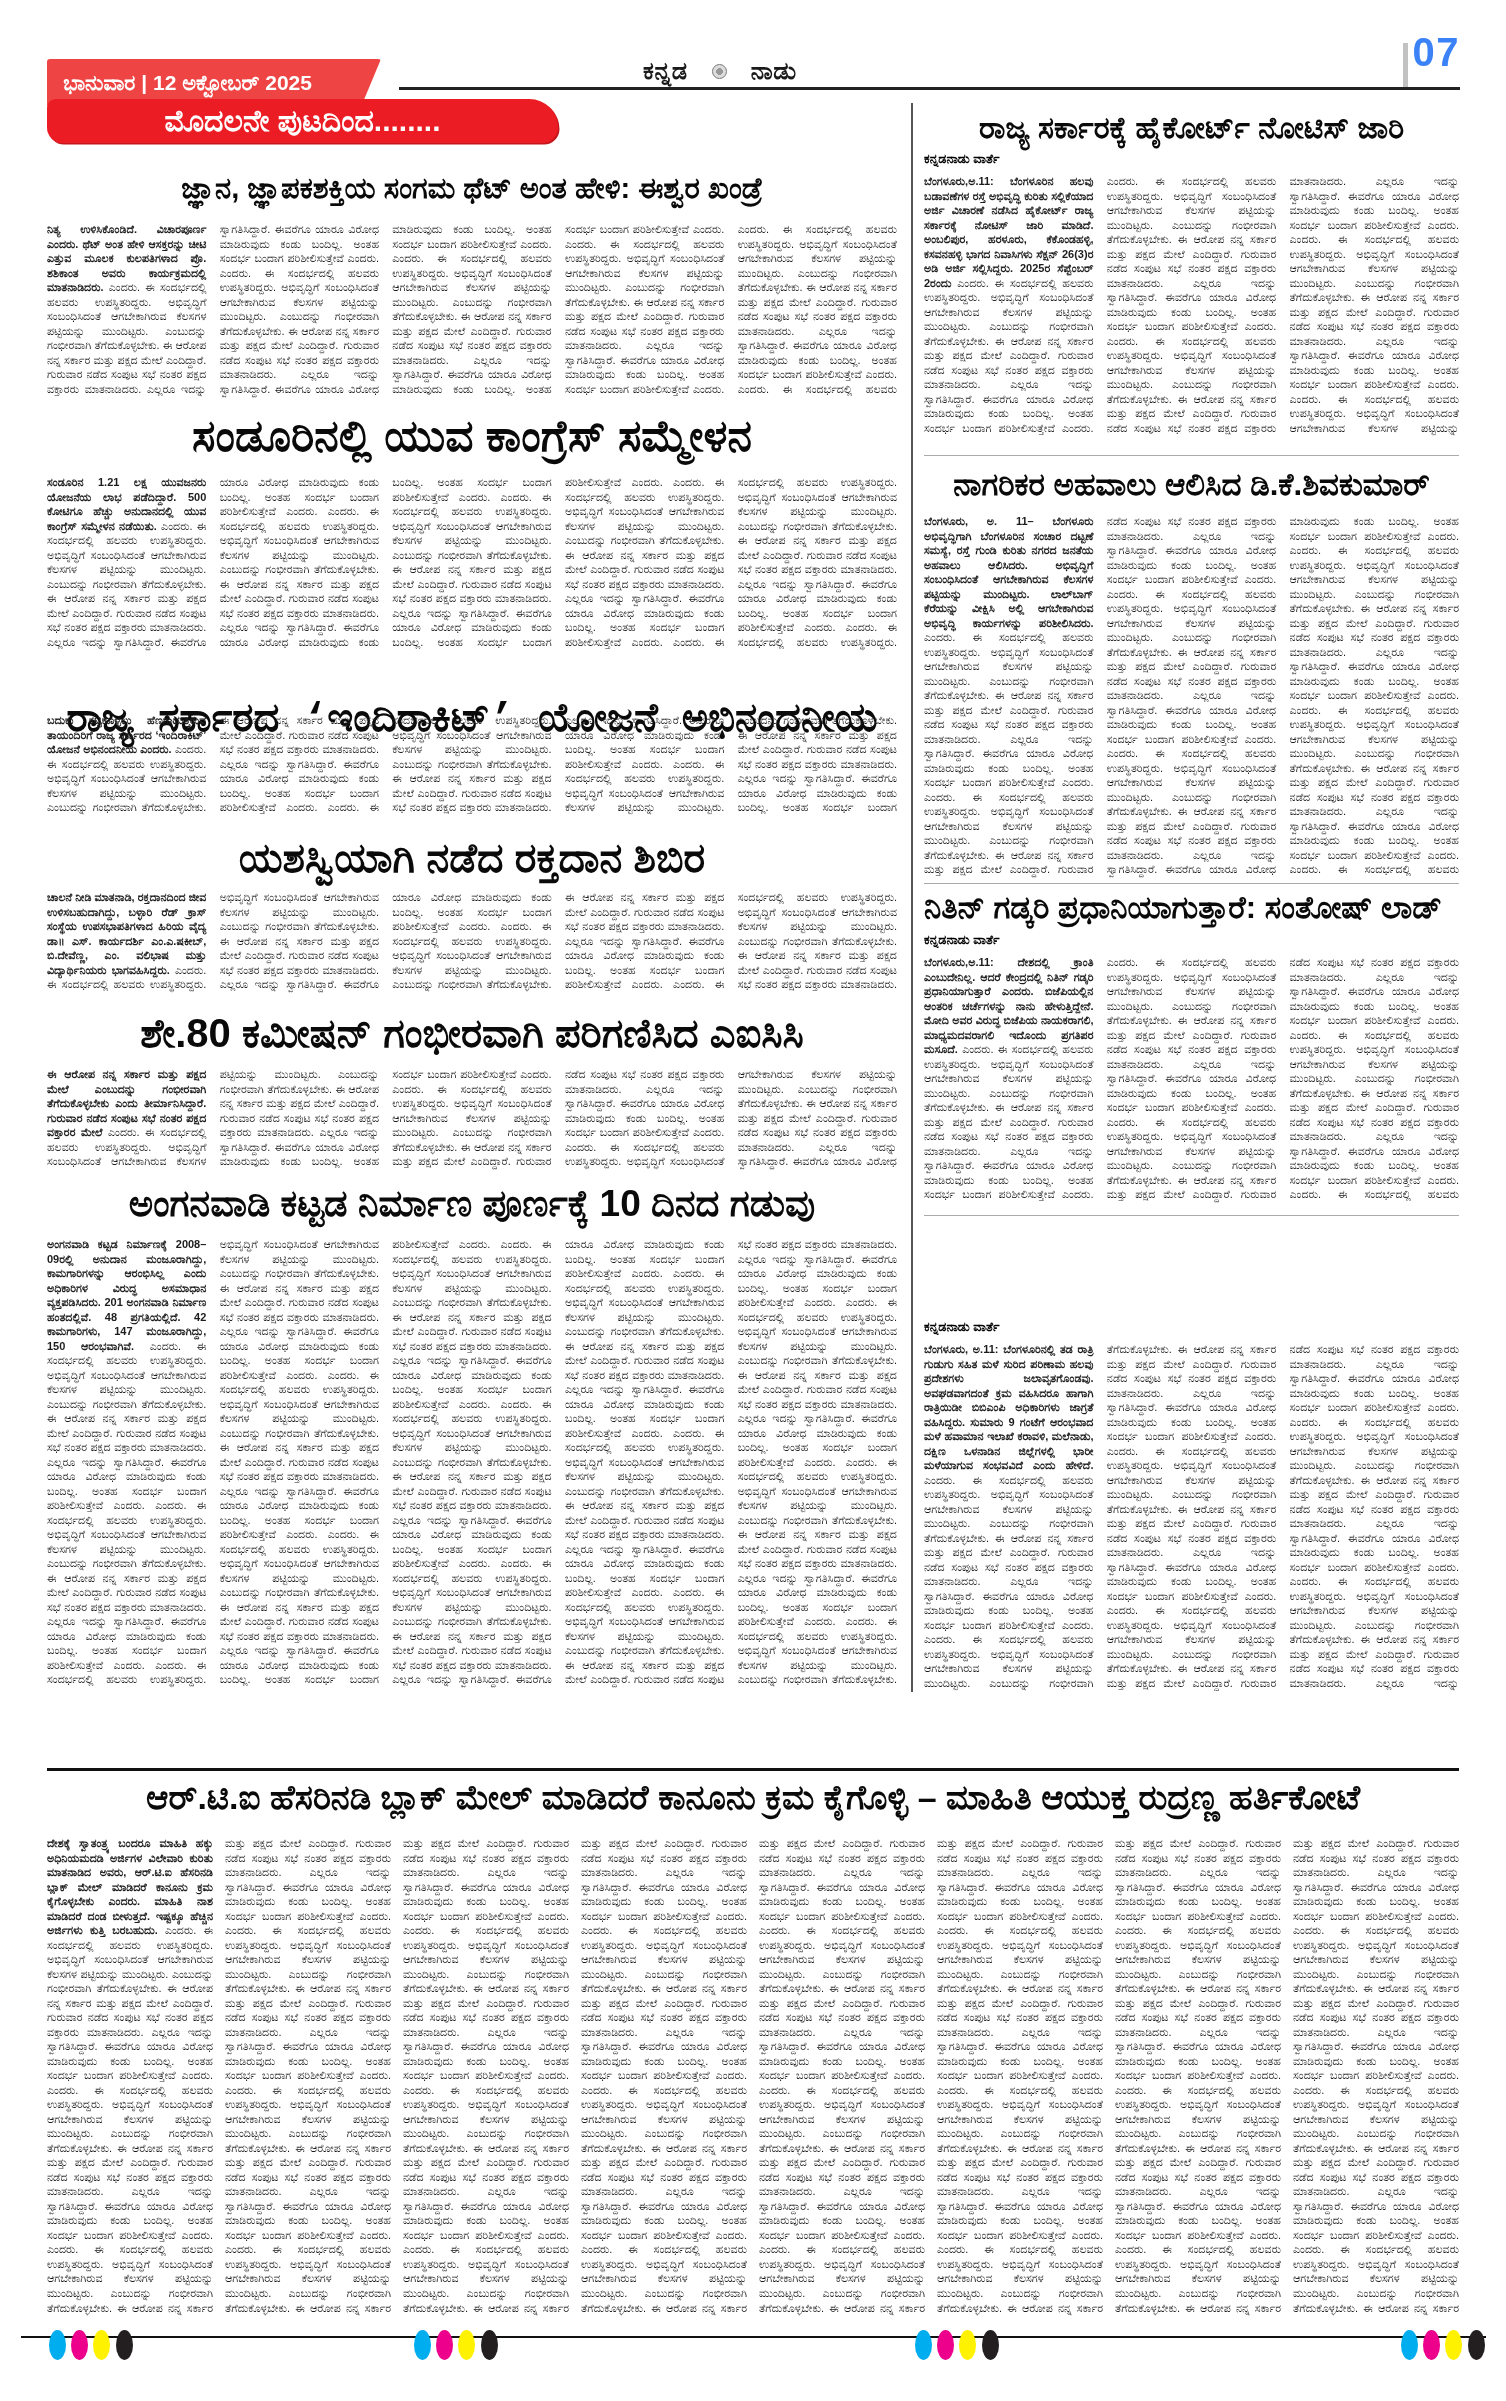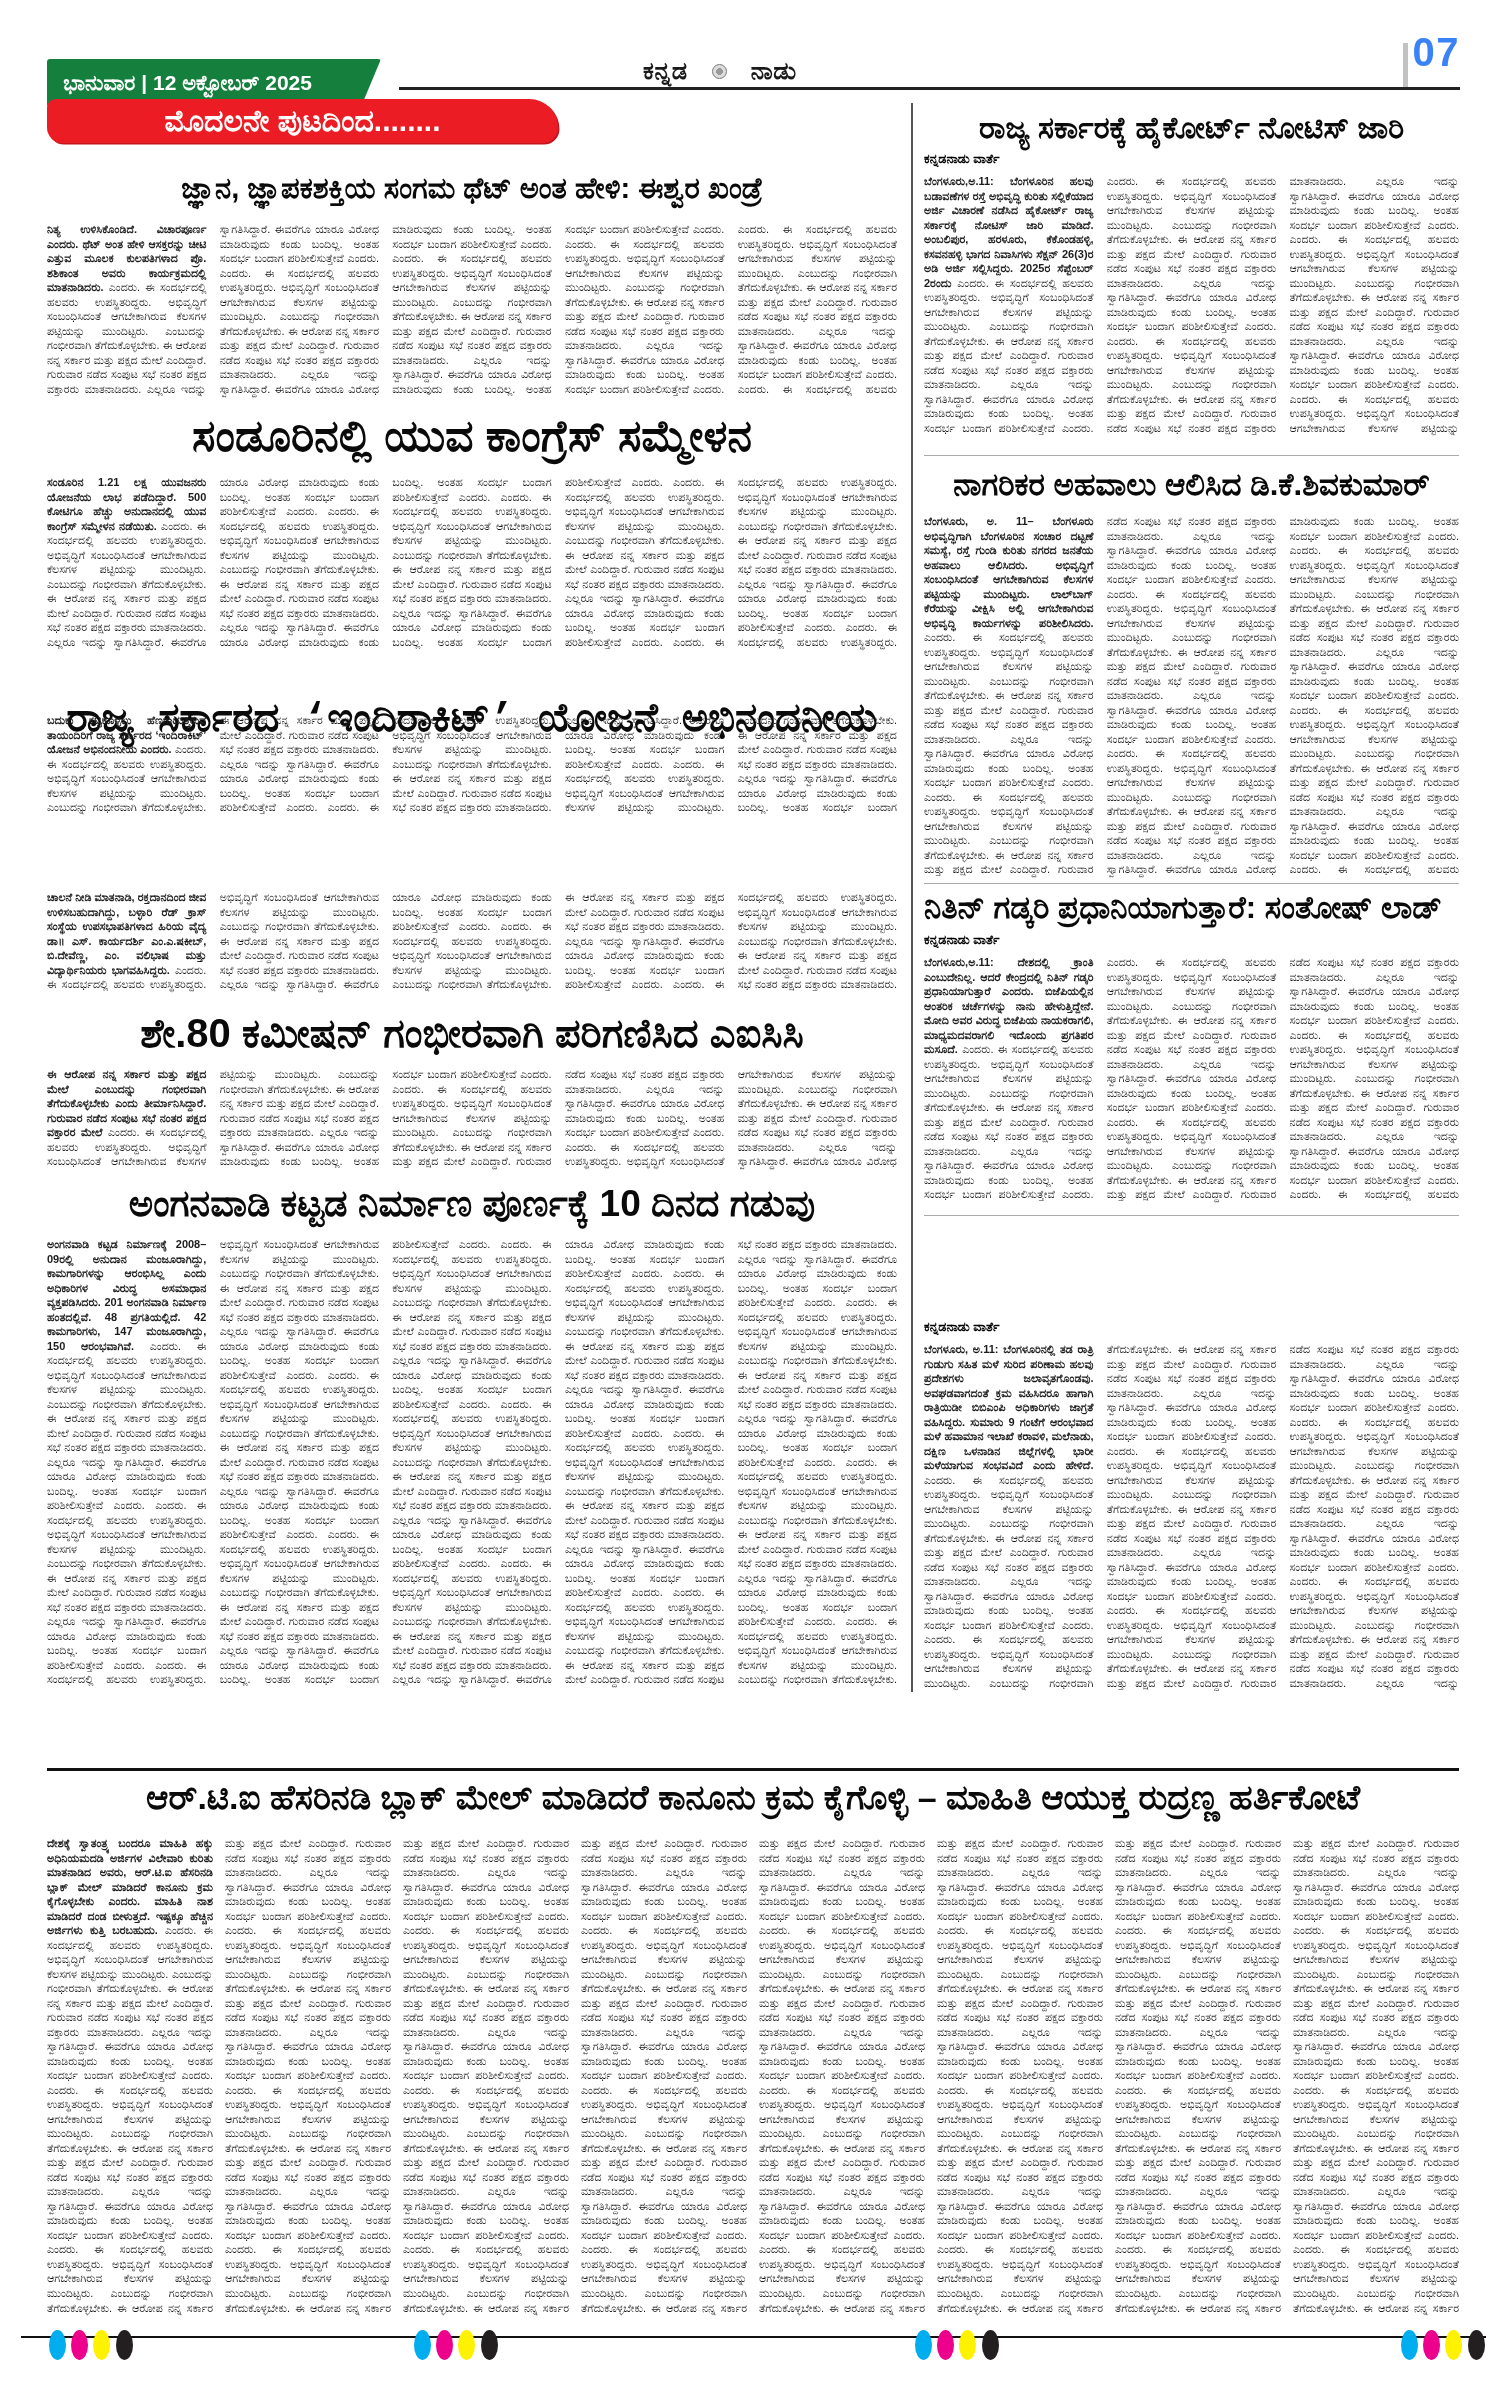--- a/index.html
+++ b/index.html
@@ -5,21 +5,21 @@
   * { margin:0; padding:0; box-sizing:border-box; }
   html,body { background:#e8e8e8; }
   .page {
     position:relative; width:1506px; height:2401px; margin:0 auto;
     background:#ffffff; overflow:hidden;
     font-family:"Liberation Sans", sans-serif; color:#111;
   }
   
   .date-banner{
     position:absolute; left:47px; top:59px; width:334px; height:48px;
-    background:#15803d; color:#fff; font-weight:bold; font-size:21px;
+    background:#ef4444; color:#fff; font-weight:bold; font-size:21px;
     display:flex; align-items:center; padding-left:16.3px;
     clip-path:polygon(0 0,100% 0,94% 100%,0 100%);
     border-radius:3px;
   }
   .masthead{
     position:absolute; left:643px; top:52px; height:38px;
     display:flex; align-items:center; gap:24px;
     font-weight:bold; font-size:24px; color:#1a1a1a; letter-spacing:0.7px;
   }
   .masthead-emblem{
@@ -92,20 +92,21 @@
     <span class="lead">ಸಂಡೂರಿನ 1.21 ಲಕ್ಷ ಯುವಜನರು ಯೋಜನೆಯ ಲಾಭ ಪಡೆದಿದ್ದಾರೆ. 500 ಕೋಟಿಗೂ ಹೆಚ್ಚು ಅನುದಾನದಲ್ಲಿ ಯುವ ಕಾಂಗ್ರೆಸ್ ಸಮ್ಮೇಳನ ನಡೆಯಿತು. </span>
     <span>ಎಂದರು. ಈ ಸಂದರ್ಭದಲ್ಲಿ ಹಲವರು ಉಪಸ್ಥಿತರಿದ್ದರು. ಅಭಿವೃದ್ಧಿಗೆ ಸಂಬಂಧಿಸಿದಂತೆ ಆಗಬೇಕಾಗಿರುವ ಕೆಲಸಗಳ ಪಟ್ಟಿಯನ್ನು ಮುಂದಿಟ್ಟರು. ಎಂಬುದನ್ನು ಗಂಭೀರವಾಗಿ ತೆಗೆದುಕೊಳ್ಳಬೇಕು. ಈ ಆರೋಪ ನನ್ನ ಸರ್ಕಾರ ಮತ್ತು ಪಕ್ಷದ ಮೇಲೆ ಎಂದಿದ್ದಾರೆ. ಗುರುವಾರ ನಡೆದ ಸಂಪುಟ ಸಭೆ ನಂತರ ಪಕ್ಷದ ವಕ್ತಾರರು ಮಾತನಾಡಿದರು. ಎಲ್ಲರೂ ಇದನ್ನು ಸ್ವಾಗತಿಸಿದ್ದಾರೆ. ಈವರೆಗೂ ಯಾರೂ ವಿರೋಧ ಮಾಡಿರುವುದು ಕಂಡು ಬಂದಿಲ್ಲ. ಅಂತಹ ಸಂದರ್ಭ ಬಂದಾಗ ಪರಿಶೀಲಿಸುತ್ತೇವೆ ಎಂದರು. ಎಂದರು. ಈ ಸಂದರ್ಭದಲ್ಲಿ ಹಲವರು ಉಪಸ್ಥಿತರಿದ್ದರು. ಅಭಿವೃದ್ಧಿಗೆ ಸಂಬಂಧಿಸಿದಂತೆ ಆಗಬೇಕಾಗಿರುವ ಕೆಲಸಗಳ ಪಟ್ಟಿಯನ್ನು ಮುಂದಿಟ್ಟರು. ಎಂಬುದನ್ನು ಗಂಭೀರವಾಗಿ ತೆಗೆದುಕೊಳ್ಳಬೇಕು. ಈ ಆರೋಪ ನನ್ನ ಸರ್ಕಾರ ಮತ್ತು ಪಕ್ಷದ ಮೇಲೆ ಎಂದಿದ್ದಾರೆ. ಗುರುವಾರ ನಡೆದ ಸಂಪುಟ ಸಭೆ ನಂತರ ಪಕ್ಷದ ವಕ್ತಾರರು ಮಾತನಾಡಿದರು. ಎಲ್ಲರೂ ಇದನ್ನು ಸ್ವಾಗತಿಸಿದ್ದಾರೆ. ಈವರೆಗೂ ಯಾರೂ ವಿರೋಧ ಮಾಡಿರುವುದು ಕಂಡು ಬಂದಿಲ್ಲ. ಅಂತಹ ಸಂದರ್ಭ ಬಂದಾಗ ಪರಿಶೀಲಿಸುತ್ತೇವೆ ಎಂದರು. ಎಂದರು. ಈ ಸಂದರ್ಭದಲ್ಲಿ ಹಲವರು ಉಪಸ್ಥಿತರಿದ್ದರು. ಅಭಿವೃದ್ಧಿಗೆ ಸಂಬಂಧಿಸಿದಂತೆ ಆಗಬೇಕಾಗಿರುವ ಕೆಲಸಗಳ ಪಟ್ಟಿಯನ್ನು ಮುಂದಿಟ್ಟರು. ಎಂಬುದನ್ನು ಗಂಭೀರವಾಗಿ ತೆಗೆದುಕೊಳ್ಳಬೇಕು. ಈ ಆರೋಪ ನನ್ನ ಸರ್ಕಾರ ಮತ್ತು ಪಕ್ಷದ ಮೇಲೆ ಎಂದಿದ್ದಾರೆ. ಗುರುವಾರ ನಡೆದ ಸಂಪುಟ ಸಭೆ ನಂತರ ಪಕ್ಷದ ವಕ್ತಾರರು ಮಾತನಾಡಿದರು. ಎಲ್ಲರೂ ಇದನ್ನು ಸ್ವಾಗತಿಸಿದ್ದಾರೆ. ಈವರೆಗೂ ಯಾರೂ ವಿರೋಧ ಮಾಡಿರುವುದು ಕಂಡು ಬಂದಿಲ್ಲ. ಅಂತಹ ಸಂದರ್ಭ ಬಂದಾಗ ಪರಿಶೀಲಿಸುತ್ತೇವೆ ಎಂದರು. ಎಂದರು. ಈ ಸಂದರ್ಭದಲ್ಲಿ ಹಲವರು ಉಪಸ್ಥಿತರಿದ್ದರು. ಅಭಿವೃದ್ಧಿಗೆ ಸಂಬಂಧಿಸಿದಂತೆ ಆಗಬೇಕಾಗಿರುವ ಕೆಲಸಗಳ ಪಟ್ಟಿಯನ್ನು ಮುಂದಿಟ್ಟರು. ಎಂಬುದನ್ನು ಗಂಭೀರವಾಗಿ ತೆಗೆದುಕೊಳ್ಳಬೇಕು. ಈ ಆರೋಪ ನನ್ನ ಸರ್ಕಾರ ಮತ್ತು ಪಕ್ಷದ ಮೇಲೆ ಎಂದಿದ್ದಾರೆ. ಗುರುವಾರ ನಡೆದ ಸಂಪುಟ ಸಭೆ ನಂತರ ಪಕ್ಷದ ವಕ್ತಾರರು ಮಾತನಾಡಿದರು. ಎಲ್ಲರೂ ಇದನ್ನು ಸ್ವಾಗತಿಸಿದ್ದಾರೆ. ಈವರೆಗೂ ಯಾರೂ ವಿರೋಧ ಮಾಡಿರುವುದು ಕಂಡು ಬಂದಿಲ್ಲ. ಅಂತಹ ಸಂದರ್ಭ ಬಂದಾಗ ಪರಿಶೀಲಿಸುತ್ತೇವೆ ಎಂದರು. ಎಂದರು. ಈ ಸಂದರ್ಭದಲ್ಲಿ ಹಲವರು ಉಪಸ್ಥಿತರಿದ್ದರು. ಅಭಿವೃದ್ಧಿಗೆ ಸಂಬಂಧಿಸಿದಂತೆ ಆಗಬೇಕಾಗಿರುವ ಕೆಲಸಗಳ ಪಟ್ಟಿಯನ್ನು ಮುಂದಿಟ್ಟರು. ಎಂಬುದನ್ನು ಗಂಭೀರವಾಗಿ ತೆಗೆದುಕೊಳ್ಳಬೇಕು. ಈ ಆರೋಪ ನನ್ನ ಸರ್ಕಾರ ಮತ್ತು ಪಕ್ಷದ ಮೇಲೆ ಎಂದಿದ್ದಾರೆ. ಗುರುವಾರ ನಡೆದ ಸಂಪುಟ ಸಭೆ ನಂತರ ಪಕ್ಷದ ವಕ್ತಾರರು ಮಾತನಾಡಿದರು. ಎಲ್ಲರೂ ಇದನ್ನು ಸ್ವಾಗತಿಸಿದ್ದಾರೆ. ಈವರೆಗೂ ಯಾರೂ ವಿರೋಧ ಮಾಡಿರುವುದು ಕಂಡು ಬಂದಿಲ್ಲ. ಅಂತಹ ಸಂದರ್ಭ ಬಂದಾಗ ಪರಿಶೀಲಿಸುತ್ತೇವೆ ಎಂದರು. ಎಂದರು. ಈ ಸಂದರ್ಭದಲ್ಲಿ ಹಲವರು ಉಪಸ್ಥಿತರಿದ್ದರು. ಅಭಿವೃದ್ಧಿಗೆ ಸಂಬಂಧಿಸಿದಂತೆ ಆಗಬೇಕಾಗಿರುವ ಕೆಲಸಗಳ ಪಟ್ಟಿಯನ್ನು ಮುಂದಿಟ್ಟರು. ಎಂಬುದನ್ನು ಗಂಭೀರವಾಗಿ ತೆಗೆದುಕೊಳ್ಳಬೇಕು. ಈ ಆರೋಪ ನನ್ನ ಸರ್ಕಾರ ಮತ್ತು ಪಕ್ಷದ ಮೇಲೆ ಎಂದಿದ್ದಾರೆ. ಗುರುವಾರ ನಡೆದ ಸಂಪುಟ ಸಭೆ ನಂತರ ಪಕ್ಷದ ವಕ್ತಾರರು ಮಾತನಾಡಿದರು. ಎಲ್ಲರೂ ಇದನ್ನು ಸ್ವಾಗತಿಸಿದ್ದಾರೆ. ಈವರೆಗೂ ಯಾರೂ ವಿರೋಧ ಮಾಡಿರುವುದು ಕಂಡು ಬಂದಿಲ್ಲ. ಅಂತಹ ಸಂದರ್ಭ ಬಂದಾಗ ಪರಿಶೀಲಿಸುತ್ತೇವೆ ಎಂದರು. ಎಂದರು. ಈ ಸಂದರ್ಭದಲ್ಲಿ ಹಲವರು ಉಪಸ್ಥಿತರಿದ್ದರು. ಅಭಿವೃದ್ಧಿಗೆ ಸಂಬಂಧಿಸಿದಂತೆ ಆಗಬೇಕಾಗಿರುವ ಕೆಲಸಗಳ ಪಟ್ಟಿಯನ್ನು ಮುಂದಿಟ್ಟರು. ಎಂಬುದನ್ನು ಗಂಭೀರವಾಗಿ ತೆಗೆದುಕೊಳ್ಳಬೇಕು. ಈ ಆರೋಪ ನನ್ನ ಸರ್ಕಾರ ಮತ್ತು ಪಕ್ಷದ ಮೇಲೆ ಎಂದಿದ್ದಾರೆ. ಗುರುವಾರ ನಡೆದ ಸಂಪುಟ ಸಭೆ ನಂತರ ಪಕ್ಷದ ವಕ್ತಾರರು ಮಾತನಾಡಿದರು. ಎಲ್ಲರೂ ಇದನ್ನು ಸ್ವಾಗತಿಸಿದ್ದಾರೆ. ಈವರೆಗೂ ಯಾರೂ ವಿರೋಧ ಮಾಡಿರುವುದು ಕಂಡು ಬಂದಿಲ್ಲ. ಅಂತಹ ಸಂದರ್ಭ ಬಂದಾಗ ಪರಿಶೀಲಿಸುತ್ತೇವೆ ಎಂದರು. ಎಂದರು. ಈ ಸಂದರ್ಭದಲ್ಲಿ ಹಲವರು ಉಪಸ್ಥಿತರಿದ್ದರು. ಅಭಿವೃದ್ಧಿಗೆ ಸಂಬಂಧಿಸಿದಂತೆ ಆಗಬೇಕಾಗಿರುವ ಕೆಲಸಗಳ ಪಟ್ಟಿಯನ್ನು ಮುಂದಿಟ್ಟರು. ಎಂಬುದನ್ನು ಗಂಭೀರವಾಗಿ ತೆಗೆದುಕೊಳ್ಳಬೇಕು. ಈ ಆರೋಪ ನನ್ನ ಸರ್ಕಾರ ಮತ್ತು ಪಕ್ಷದ ಮೇಲೆ ಎಂದಿದ್ದಾರೆ. ಗುರುವಾರ ನಡೆದ ಸಂಪುಟ ಸಭೆ ನಂತರ ಪಕ್ಷದ ವಕ್ತಾರರು ಮಾತನಾಡಿದರು. ಎಲ್ಲರೂ ಇದನ್ನು ಸ್ವಾಗತಿಸಿದ್ದಾರೆ. ಈವರೆಗೂ ಯಾರೂ ವಿರೋಧ ಮಾಡಿರುವುದು ಕಂಡು ಬಂದಿಲ್ಲ. ಅಂತಹ ಸಂದರ್ಭ ಬಂದಾಗ ಪರಿಶೀಲಿಸುತ್ತೇವೆ ಎಂದರು. </span>
   </div>
 
   <div class="hl center" style="left:47px; top:698px; width:850px; font-size:40px;font-family:Liberation Mono, monospace;">ರಾಜ್ಯ ಸರ್ಕಾರದ ‘ಇಂದಿರಾಕಿಟ್’ ಯೋಜನೆ ಅಭಿನಂದನೀಯ</div>
   <div class="body-block" style="left:47px; top:713px; width:850px; height:112px; column-count:5;">
     <span class="lead">ಬದುಕು ಕಟ್ಟಿಕೊಳ್ಳಲು ಹೆಣಗಾಡುತ್ತಿರುವ ತಾಯಂದಿರಿಗೆ ರಾಜ್ಯ ಸರ್ಕಾರದ ‘ಇಂದಿರಾಕಿಟ್’ ಯೋಜನೆ ಅಭಿನಂದನೀಯ ಎಂದರು. </span>
     <span>ಎಂದರು. ಈ ಸಂದರ್ಭದಲ್ಲಿ ಹಲವರು ಉಪಸ್ಥಿತರಿದ್ದರು. ಅಭಿವೃದ್ಧಿಗೆ ಸಂಬಂಧಿಸಿದಂತೆ ಆಗಬೇಕಾಗಿರುವ ಕೆಲಸಗಳ ಪಟ್ಟಿಯನ್ನು ಮುಂದಿಟ್ಟರು. ಎಂಬುದನ್ನು ಗಂಭೀರವಾಗಿ ತೆಗೆದುಕೊಳ್ಳಬೇಕು. ಈ ಆರೋಪ ನನ್ನ ಸರ್ಕಾರ ಮತ್ತು ಪಕ್ಷದ ಮೇಲೆ ಎಂದಿದ್ದಾರೆ. ಗುರುವಾರ ನಡೆದ ಸಂಪುಟ ಸಭೆ ನಂತರ ಪಕ್ಷದ ವಕ್ತಾರರು ಮಾತನಾಡಿದರು. ಎಲ್ಲರೂ ಇದನ್ನು ಸ್ವಾಗತಿಸಿದ್ದಾರೆ. ಈವರೆಗೂ ಯಾರೂ ವಿರೋಧ ಮಾಡಿರುವುದು ಕಂಡು ಬಂದಿಲ್ಲ. ಅಂತಹ ಸಂದರ್ಭ ಬಂದಾಗ ಪರಿಶೀಲಿಸುತ್ತೇವೆ ಎಂದರು. ಎಂದರು. ಈ ಸಂದರ್ಭದಲ್ಲಿ ಹಲವರು ಉಪಸ್ಥಿತರಿದ್ದರು. ಅಭಿವೃದ್ಧಿಗೆ ಸಂಬಂಧಿಸಿದಂತೆ ಆಗಬೇಕಾಗಿರುವ ಕೆಲಸಗಳ ಪಟ್ಟಿಯನ್ನು ಮುಂದಿಟ್ಟರು. ಎಂಬುದನ್ನು ಗಂಭೀರವಾಗಿ ತೆಗೆದುಕೊಳ್ಳಬೇಕು. ಈ ಆರೋಪ ನನ್ನ ಸರ್ಕಾರ ಮತ್ತು ಪಕ್ಷದ ಮೇಲೆ ಎಂದಿದ್ದಾರೆ. ಗುರುವಾರ ನಡೆದ ಸಂಪುಟ ಸಭೆ ನಂತರ ಪಕ್ಷದ ವಕ್ತಾರರು ಮಾತನಾಡಿದರು. ಎಲ್ಲರೂ ಇದನ್ನು ಸ್ವಾಗತಿಸಿದ್ದಾರೆ. ಈವರೆಗೂ ಯಾರೂ ವಿರೋಧ ಮಾಡಿರುವುದು ಕಂಡು ಬಂದಿಲ್ಲ. ಅಂತಹ ಸಂದರ್ಭ ಬಂದಾಗ ಪರಿಶೀಲಿಸುತ್ತೇವೆ ಎಂದರು. ಎಂದರು. ಈ ಸಂದರ್ಭದಲ್ಲಿ ಹಲವರು ಉಪಸ್ಥಿತರಿದ್ದರು. ಅಭಿವೃದ್ಧಿಗೆ ಸಂಬಂಧಿಸಿದಂತೆ ಆಗಬೇಕಾಗಿರುವ ಕೆಲಸಗಳ ಪಟ್ಟಿಯನ್ನು ಮುಂದಿಟ್ಟರು. ಎಂಬುದನ್ನು ಗಂಭೀರವಾಗಿ ತೆಗೆದುಕೊಳ್ಳಬೇಕು. ಈ ಆರೋಪ ನನ್ನ ಸರ್ಕಾರ ಮತ್ತು ಪಕ್ಷದ ಮೇಲೆ ಎಂದಿದ್ದಾರೆ. ಗುರುವಾರ ನಡೆದ ಸಂಪುಟ ಸಭೆ ನಂತರ ಪಕ್ಷದ ವಕ್ತಾರರು ಮಾತನಾಡಿದರು. ಎಲ್ಲರೂ ಇದನ್ನು ಸ್ವಾಗತಿಸಿದ್ದಾರೆ. ಈವರೆಗೂ ಯಾರೂ ವಿರೋಧ ಮಾಡಿರುವುದು ಕಂಡು ಬಂದಿಲ್ಲ. ಅಂತಹ ಸಂದರ್ಭ ಬಂದಾಗ ಪರಿಶೀಲಿಸುತ್ತೇವೆ ಎಂದರು. ಎಂದರು. ಈ ಸಂದರ್ಭದಲ್ಲಿ ಹಲವರು ಉಪಸ್ಥಿತರಿದ್ದರು. ಅಭಿವೃದ್ಧಿಗೆ ಸಂಬಂಧಿಸಿದಂತೆ ಆಗಬೇಕಾಗಿರುವ ಕೆಲಸಗಳ ಪಟ್ಟಿಯನ್ನು ಮುಂದಿಟ್ಟರು. ಎಂಬುದನ್ನು ಗಂಭೀರವಾಗಿ ತೆಗೆದುಕೊಳ್ಳಬೇಕು. ಈ ಆರೋಪ ನನ್ನ ಸರ್ಕಾರ ಮತ್ತು ಪಕ್ಷದ ಮೇಲೆ ಎಂದಿದ್ದಾರೆ. ಗುರುವಾರ ನಡೆದ ಸಂಪುಟ ಸಭೆ ನಂತರ ಪಕ್ಷದ ವಕ್ತಾರರು ಮಾತನಾಡಿದರು. ಎಲ್ಲರೂ ಇದನ್ನು ಸ್ವಾಗತಿಸಿದ್ದಾರೆ. ಈವರೆಗೂ ಯಾರೂ ವಿರೋಧ ಮಾಡಿರುವುದು ಕಂಡು ಬಂದಿಲ್ಲ. ಅಂತಹ ಸಂದರ್ಭ ಬಂದಾಗ ಪರಿಶೀಲಿಸುತ್ತೇವೆ ಎಂದರು. ಎಂದರು. ಈ ಸಂದರ್ಭದಲ್ಲಿ ಹಲವರು ಉಪಸ್ಥಿತರಿದ್ದರು. ಅಭಿವೃದ್ಧಿಗೆ ಸಂಬಂಧಿಸಿದಂತೆ ಆಗಬೇಕಾಗಿರುವ ಕೆಲಸಗಳ ಪಟ್ಟಿಯನ್ನು ಮುಂದಿಟ್ಟರು. ಎಂಬುದನ್ನು ಗಂಭೀರವಾಗಿ ತೆಗೆದುಕೊಳ್ಳಬೇಕು. ಈ ಆರೋಪ ನನ್ನ ಸರ್ಕಾರ ಮತ್ತು ಪಕ್ಷದ ಮೇಲೆ ಎಂದಿದ್ದಾರೆ. ಗುರುವಾರ ನಡೆದ ಸಂಪುಟ ಸಭೆ ನಂತರ ಪಕ್ಷದ ವಕ್ತಾರರು ಮಾತನಾಡಿದರು. ಎಲ್ಲರೂ ಇದನ್ನು ಸ್ವಾಗತಿಸಿದ್ದಾರೆ. ಈವರೆಗೂ ಯಾರೂ ವಿರೋಧ ಮಾಡಿರುವುದು ಕಂಡು ಬಂದಿಲ್ಲ. ಅಂತಹ ಸಂದರ್ಭ ಬಂದಾಗ ಪರಿಶೀಲಿಸುತ್ತೇವೆ ಎಂದರು. ಎಂದರು. ಈ ಸಂದರ್ಭದಲ್ಲಿ ಹಲವರು ಉಪಸ್ಥಿತರಿದ್ದರು. ಅಭಿವೃದ್ಧಿಗೆ ಸಂಬಂಧಿಸಿದಂತೆ ಆಗಬೇಕಾಗಿರುವ ಕೆಲಸಗಳ ಪಟ್ಟಿಯನ್ನು ಮುಂದಿಟ್ಟರು. ಎಂಬುದನ್ನು ಗಂಭೀರವಾಗಿ ತೆಗೆದುಕೊಳ್ಳಬೇಕು. ಈ ಆರೋಪ ನನ್ನ ಸರ್ಕಾರ ಮತ್ತು ಪಕ್ಷದ ಮೇಲೆ ಎಂದಿದ್ದಾರೆ. ಗುರುವಾರ ನಡೆದ ಸಂಪುಟ ಸಭೆ ನಂತರ ಪಕ್ಷದ ವಕ್ತಾರರು ಮಾತನಾಡಿದರು. ಎಲ್ಲರೂ ಇದನ್ನು ಸ್ವಾಗತಿಸಿದ್ದಾರೆ. ಈವರೆಗೂ ಯಾರೂ ವಿರೋಧ ಮಾಡಿರುವುದು ಕಂಡು ಬಂದಿಲ್ಲ. ಅಂತಹ ಸಂದರ್ಭ ಬಂದಾಗ ಪರಿಶೀಲಿಸುತ್ತೇವೆ ಎಂದರು. </span>
   </div>
 
+  <div class="hl center" style="left:47px; top:835px; width:850px; font-size:41px;">ಯಶಸ್ವಿಯಾಗಿ ನಡೆದ ರಕ್ತದಾನ ಶಿಬಿರ</div>
   <div class="body-block" style="left:47px; top:890px; width:850px; height:115px; column-count:5;">
     <span class="lead">ಚಾಲನೆ ನೀಡಿ ಮಾತನಾಡಿ, ರಕ್ತದಾನದಿಂದ ಜೀವ ಉಳಿಸಬಹುದಾಗಿದ್ದು, ಬಳ್ಳಾರಿ ರೆಡ್ ಕ್ರಾಸ್ ಸಂಸ್ಥೆಯ ಉಪಸಭಾಪತಿಗಳಾದ ಹಿರಿಯ ವೈದ್ಯ ಡಾ॥ ಎಸ್. ಕಾರ್ಯದರ್ಶಿ ಎಂ.ಎ.ಷಕೀಬ್, ಬಿ.ದೇವೆಣ್ಣ, ಎಂ. ವಲಿಭಾಷ ಮತ್ತು ವಿದ್ಯಾರ್ಥಿನಿಯರು ಭಾಗವಹಿಸಿದ್ದರು. </span>
     <span>ಎಂದರು. ಈ ಸಂದರ್ಭದಲ್ಲಿ ಹಲವರು ಉಪಸ್ಥಿತರಿದ್ದರು. ಅಭಿವೃದ್ಧಿಗೆ ಸಂಬಂಧಿಸಿದಂತೆ ಆಗಬೇಕಾಗಿರುವ ಕೆಲಸಗಳ ಪಟ್ಟಿಯನ್ನು ಮುಂದಿಟ್ಟರು. ಎಂಬುದನ್ನು ಗಂಭೀರವಾಗಿ ತೆಗೆದುಕೊಳ್ಳಬೇಕು. ಈ ಆರೋಪ ನನ್ನ ಸರ್ಕಾರ ಮತ್ತು ಪಕ್ಷದ ಮೇಲೆ ಎಂದಿದ್ದಾರೆ. ಗುರುವಾರ ನಡೆದ ಸಂಪುಟ ಸಭೆ ನಂತರ ಪಕ್ಷದ ವಕ್ತಾರರು ಮಾತನಾಡಿದರು. ಎಲ್ಲರೂ ಇದನ್ನು ಸ್ವಾಗತಿಸಿದ್ದಾರೆ. ಈವರೆಗೂ ಯಾರೂ ವಿರೋಧ ಮಾಡಿರುವುದು ಕಂಡು ಬಂದಿಲ್ಲ. ಅಂತಹ ಸಂದರ್ಭ ಬಂದಾಗ ಪರಿಶೀಲಿಸುತ್ತೇವೆ ಎಂದರು. ಎಂದರು. ಈ ಸಂದರ್ಭದಲ್ಲಿ ಹಲವರು ಉಪಸ್ಥಿತರಿದ್ದರು. ಅಭಿವೃದ್ಧಿಗೆ ಸಂಬಂಧಿಸಿದಂತೆ ಆಗಬೇಕಾಗಿರುವ ಕೆಲಸಗಳ ಪಟ್ಟಿಯನ್ನು ಮುಂದಿಟ್ಟರು. ಎಂಬುದನ್ನು ಗಂಭೀರವಾಗಿ ತೆಗೆದುಕೊಳ್ಳಬೇಕು. ಈ ಆರೋಪ ನನ್ನ ಸರ್ಕಾರ ಮತ್ತು ಪಕ್ಷದ ಮೇಲೆ ಎಂದಿದ್ದಾರೆ. ಗುರುವಾರ ನಡೆದ ಸಂಪುಟ ಸಭೆ ನಂತರ ಪಕ್ಷದ ವಕ್ತಾರರು ಮಾತನಾಡಿದರು. ಎಲ್ಲರೂ ಇದನ್ನು ಸ್ವಾಗತಿಸಿದ್ದಾರೆ. ಈವರೆಗೂ ಯಾರೂ ವಿರೋಧ ಮಾಡಿರುವುದು ಕಂಡು ಬಂದಿಲ್ಲ. ಅಂತಹ ಸಂದರ್ಭ ಬಂದಾಗ ಪರಿಶೀಲಿಸುತ್ತೇವೆ ಎಂದರು. ಎಂದರು. ಈ ಸಂದರ್ಭದಲ್ಲಿ ಹಲವರು ಉಪಸ್ಥಿತರಿದ್ದರು. ಅಭಿವೃದ್ಧಿಗೆ ಸಂಬಂಧಿಸಿದಂತೆ ಆಗಬೇಕಾಗಿರುವ ಕೆಲಸಗಳ ಪಟ್ಟಿಯನ್ನು ಮುಂದಿಟ್ಟರು. ಎಂಬುದನ್ನು ಗಂಭೀರವಾಗಿ ತೆಗೆದುಕೊಳ್ಳಬೇಕು. ಈ ಆರೋಪ ನನ್ನ ಸರ್ಕಾರ ಮತ್ತು ಪಕ್ಷದ ಮೇಲೆ ಎಂದಿದ್ದಾರೆ. ಗುರುವಾರ ನಡೆದ ಸಂಪುಟ ಸಭೆ ನಂತರ ಪಕ್ಷದ ವಕ್ತಾರರು ಮಾತನಾಡಿದರು. ಎಲ್ಲರೂ ಇದನ್ನು ಸ್ವಾಗತಿಸಿದ್ದಾರೆ. ಈವರೆಗೂ ಯಾರೂ ವಿರೋಧ ಮಾಡಿರುವುದು ಕಂಡು ಬಂದಿಲ್ಲ. ಅಂತಹ ಸಂದರ್ಭ ಬಂದಾಗ ಪರಿಶೀಲಿಸುತ್ತೇವೆ ಎಂದರು. ಎಂದರು. ಈ ಸಂದರ್ಭದಲ್ಲಿ ಹಲವರು ಉಪಸ್ಥಿತರಿದ್ದರು. ಅಭಿವೃದ್ಧಿಗೆ ಸಂಬಂಧಿಸಿದಂತೆ ಆಗಬೇಕಾಗಿರುವ ಕೆಲಸಗಳ ಪಟ್ಟಿಯನ್ನು ಮುಂದಿಟ್ಟರು. ಎಂಬುದನ್ನು ಗಂಭೀರವಾಗಿ ತೆಗೆದುಕೊಳ್ಳಬೇಕು. ಈ ಆರೋಪ ನನ್ನ ಸರ್ಕಾರ ಮತ್ತು ಪಕ್ಷದ ಮೇಲೆ ಎಂದಿದ್ದಾರೆ. ಗುರುವಾರ ನಡೆದ ಸಂಪುಟ ಸಭೆ ನಂತರ ಪಕ್ಷದ ವಕ್ತಾರರು ಮಾತನಾಡಿದರು. ಎಲ್ಲರೂ ಇದನ್ನು ಸ್ವಾಗತಿಸಿದ್ದಾರೆ. ಈವರೆಗೂ ಯಾರೂ ವಿರೋಧ ಮಾಡಿರುವುದು ಕಂಡು ಬಂದಿಲ್ಲ. ಅಂತಹ ಸಂದರ್ಭ ಬಂದಾಗ ಪರಿಶೀಲಿಸುತ್ತೇವೆ ಎಂದರು. ಎಂದರು. ಈ ಸಂದರ್ಭದಲ್ಲಿ ಹಲವರು ಉಪಸ್ಥಿತರಿದ್ದರು. ಅಭಿವೃದ್ಧಿಗೆ ಸಂಬಂಧಿಸಿದಂತೆ ಆಗಬೇಕಾಗಿರುವ ಕೆಲಸಗಳ ಪಟ್ಟಿಯನ್ನು ಮುಂದಿಟ್ಟರು. ಎಂಬುದನ್ನು ಗಂಭೀರವಾಗಿ ತೆಗೆದುಕೊಳ್ಳಬೇಕು. ಈ ಆರೋಪ ನನ್ನ ಸರ್ಕಾರ ಮತ್ತು ಪಕ್ಷದ ಮೇಲೆ ಎಂದಿದ್ದಾರೆ. ಗುರುವಾರ ನಡೆದ ಸಂಪುಟ ಸಭೆ ನಂತರ ಪಕ್ಷದ ವಕ್ತಾರರು ಮಾತನಾಡಿದರು. ಎಲ್ಲರೂ ಇದನ್ನು ಸ್ವಾಗತಿಸಿದ್ದಾರೆ. ಈವರೆಗೂ ಯಾರೂ ವಿರೋಧ ಮಾಡಿರುವುದು ಕಂಡು ಬಂದಿಲ್ಲ. ಅಂತಹ ಸಂದರ್ಭ ಬಂದಾಗ ಪರಿಶೀಲಿಸುತ್ತೇವೆ ಎಂದರು. ಎಂದರು. ಈ ಸಂದರ್ಭದಲ್ಲಿ ಹಲವರು ಉಪಸ್ಥಿತರಿದ್ದರು. ಅಭಿವೃದ್ಧಿಗೆ ಸಂಬಂಧಿಸಿದಂತೆ ಆಗಬೇಕಾಗಿರುವ ಕೆಲಸಗಳ ಪಟ್ಟಿಯನ್ನು ಮುಂದಿಟ್ಟರು. ಎಂಬುದನ್ನು ಗಂಭೀರವಾಗಿ ತೆಗೆದುಕೊಳ್ಳಬೇಕು. ಈ ಆರೋಪ ನನ್ನ ಸರ್ಕಾರ ಮತ್ತು ಪಕ್ಷದ ಮೇಲೆ ಎಂದಿದ್ದಾರೆ. ಗುರುವಾರ ನಡೆದ ಸಂಪುಟ ಸಭೆ ನಂತರ ಪಕ್ಷದ ವಕ್ತಾರರು ಮಾತನಾಡಿದರು. ಎಲ್ಲರೂ ಇದನ್ನು ಸ್ವಾಗತಿಸಿದ್ದಾರೆ. ಈವರೆಗೂ ಯಾರೂ ವಿರೋಧ ಮಾಡಿರುವುದು ಕಂಡು ಬಂದಿಲ್ಲ. ಅಂತಹ ಸಂದರ್ಭ ಬಂದಾಗ ಪರಿಶೀಲಿಸುತ್ತೇವೆ ಎಂದರು. </span>
   </div>
 
   <div class="hl center" style="left:47px; top:1010px; width:850px; font-size:40px;">ಶೇ.80 ಕಮೀಷನ್ ಗಂಭೀರವಾಗಿ ಪರಿಗಣಿಸಿದ ಎಐಸಿಸಿ</div>
   <div class="body-block" style="left:47px; top:1067px; width:850px; height:112px; column-count:5;">
     <span class="lead">ಈ ಆರೋಪ ನನ್ನ ಸರ್ಕಾರ ಮತ್ತು ಪಕ್ಷದ ಮೇಲೆ ಎಂಬುದನ್ನು ಗಂಭೀರವಾಗಿ ತೆಗೆದುಕೊಳ್ಳಬೇಕು ಎಂದು ತೀರ್ಮಾನಿಸಿದ್ದಾರೆ. ಗುರುವಾರ ನಡೆದ ಸಂಪುಟ ಸಭೆ ನಂತರ ಪಕ್ಷದ ವಕ್ತಾರರ ಮೇಲೆ </span>
     <span>ಎಂದರು. ಈ ಸಂದರ್ಭದಲ್ಲಿ ಹಲವರು ಉಪಸ್ಥಿತರಿದ್ದರು. ಅಭಿವೃದ್ಧಿಗೆ ಸಂಬಂಧಿಸಿದಂತೆ ಆಗಬೇಕಾಗಿರುವ ಕೆಲಸಗಳ ಪಟ್ಟಿಯನ್ನು ಮುಂದಿಟ್ಟರು. ಎಂಬುದನ್ನು ಗಂಭೀರವಾಗಿ ತೆಗೆದುಕೊಳ್ಳಬೇಕು. ಈ ಆರೋಪ ನನ್ನ ಸರ್ಕಾರ ಮತ್ತು ಪಕ್ಷದ ಮೇಲೆ ಎಂದಿದ್ದಾರೆ. ಗುರುವಾರ ನಡೆದ ಸಂಪುಟ ಸಭೆ ನಂತರ ಪಕ್ಷದ ವಕ್ತಾರರು ಮಾತನಾಡಿದರು. ಎಲ್ಲರೂ ಇದನ್ನು ಸ್ವಾಗತಿಸಿದ್ದಾರೆ. ಈವರೆಗೂ ಯಾರೂ ವಿರೋಧ ಮಾಡಿರುವುದು ಕಂಡು ಬಂದಿಲ್ಲ. ಅಂತಹ ಸಂದರ್ಭ ಬಂದಾಗ ಪರಿಶೀಲಿಸುತ್ತೇವೆ ಎಂದರು. ಎಂದರು. ಈ ಸಂದರ್ಭದಲ್ಲಿ ಹಲವರು ಉಪಸ್ಥಿತರಿದ್ದರು. ಅಭಿವೃದ್ಧಿಗೆ ಸಂಬಂಧಿಸಿದಂತೆ ಆಗಬೇಕಾಗಿರುವ ಕೆಲಸಗಳ ಪಟ್ಟಿಯನ್ನು ಮುಂದಿಟ್ಟರು. ಎಂಬುದನ್ನು ಗಂಭೀರವಾಗಿ ತೆಗೆದುಕೊಳ್ಳಬೇಕು. ಈ ಆರೋಪ ನನ್ನ ಸರ್ಕಾರ ಮತ್ತು ಪಕ್ಷದ ಮೇಲೆ ಎಂದಿದ್ದಾರೆ. ಗುರುವಾರ ನಡೆದ ಸಂಪುಟ ಸಭೆ ನಂತರ ಪಕ್ಷದ ವಕ್ತಾರರು ಮಾತನಾಡಿದರು. ಎಲ್ಲರೂ ಇದನ್ನು ಸ್ವಾಗತಿಸಿದ್ದಾರೆ. ಈವರೆಗೂ ಯಾರೂ ವಿರೋಧ ಮಾಡಿರುವುದು ಕಂಡು ಬಂದಿಲ್ಲ. ಅಂತಹ ಸಂದರ್ಭ ಬಂದಾಗ ಪರಿಶೀಲಿಸುತ್ತೇವೆ ಎಂದರು. ಎಂದರು. ಈ ಸಂದರ್ಭದಲ್ಲಿ ಹಲವರು ಉಪಸ್ಥಿತರಿದ್ದರು. ಅಭಿವೃದ್ಧಿಗೆ ಸಂಬಂಧಿಸಿದಂತೆ ಆಗಬೇಕಾಗಿರುವ ಕೆಲಸಗಳ ಪಟ್ಟಿಯನ್ನು ಮುಂದಿಟ್ಟರು. ಎಂಬುದನ್ನು ಗಂಭೀರವಾಗಿ ತೆಗೆದುಕೊಳ್ಳಬೇಕು. ಈ ಆರೋಪ ನನ್ನ ಸರ್ಕಾರ ಮತ್ತು ಪಕ್ಷದ ಮೇಲೆ ಎಂದಿದ್ದಾರೆ. ಗುರುವಾರ ನಡೆದ ಸಂಪುಟ ಸಭೆ ನಂತರ ಪಕ್ಷದ ವಕ್ತಾರರು ಮಾತನಾಡಿದರು. ಎಲ್ಲರೂ ಇದನ್ನು ಸ್ವಾಗತಿಸಿದ್ದಾರೆ. ಈವರೆಗೂ ಯಾರೂ ವಿರೋಧ ಮಾಡಿರುವುದು ಕಂಡು ಬಂದಿಲ್ಲ. ಅಂತಹ ಸಂದರ್ಭ ಬಂದಾಗ ಪರಿಶೀಲಿಸುತ್ತೇವೆ ಎಂದರು. ಎಂದರು. ಈ ಸಂದರ್ಭದಲ್ಲಿ ಹಲವರು ಉಪಸ್ಥಿತರಿದ್ದರು. ಅಭಿವೃದ್ಧಿಗೆ ಸಂಬಂಧಿಸಿದಂತೆ ಆಗಬೇಕಾಗಿರುವ ಕೆಲಸಗಳ ಪಟ್ಟಿಯನ್ನು ಮುಂದಿಟ್ಟರು. ಎಂಬುದನ್ನು ಗಂಭೀರವಾಗಿ ತೆಗೆದುಕೊಳ್ಳಬೇಕು. ಈ ಆರೋಪ ನನ್ನ ಸರ್ಕಾರ ಮತ್ತು ಪಕ್ಷದ ಮೇಲೆ ಎಂದಿದ್ದಾರೆ. ಗುರುವಾರ ನಡೆದ ಸಂಪುಟ ಸಭೆ ನಂತರ ಪಕ್ಷದ ವಕ್ತಾರರು ಮಾತನಾಡಿದರು. ಎಲ್ಲರೂ ಇದನ್ನು ಸ್ವಾಗತಿಸಿದ್ದಾರೆ. ಈವರೆಗೂ ಯಾರೂ ವಿರೋಧ ಮಾಡಿರುವುದು ಕಂಡು ಬಂದಿಲ್ಲ. ಅಂತಹ ಸಂದರ್ಭ ಬಂದಾಗ ಪರಿಶೀಲಿಸುತ್ತೇವೆ ಎಂದರು. ಎಂದರು. ಈ ಸಂದರ್ಭದಲ್ಲಿ ಹಲವರು ಉಪಸ್ಥಿತರಿದ್ದರು. ಅಭಿವೃದ್ಧಿಗೆ ಸಂಬಂಧಿಸಿದಂತೆ ಆಗಬೇಕಾಗಿರುವ ಕೆಲಸಗಳ ಪಟ್ಟಿಯನ್ನು ಮುಂದಿಟ್ಟರು. ಎಂಬುದನ್ನು ಗಂಭೀರವಾಗಿ ತೆಗೆದುಕೊಳ್ಳಬೇಕು. ಈ ಆರೋಪ ನನ್ನ ಸರ್ಕಾರ ಮತ್ತು ಪಕ್ಷದ ಮೇಲೆ ಎಂದಿದ್ದಾರೆ. ಗುರುವಾರ ನಡೆದ ಸಂಪುಟ ಸಭೆ ನಂತರ ಪಕ್ಷದ ವಕ್ತಾರರು ಮಾತನಾಡಿದರು. ಎಲ್ಲರೂ ಇದನ್ನು ಸ್ವಾಗತಿಸಿದ್ದಾರೆ. ಈವರೆಗೂ ಯಾರೂ ವಿರೋಧ ಮಾಡಿರುವುದು ಕಂಡು ಬಂದಿಲ್ಲ. ಅಂತಹ ಸಂದರ್ಭ ಬಂದಾಗ ಪರಿಶೀಲಿಸುತ್ತೇವೆ ಎಂದರು. ಎಂದರು. ಈ ಸಂದರ್ಭದಲ್ಲಿ ಹಲವರು ಉಪಸ್ಥಿತರಿದ್ದರು. ಅಭಿವೃದ್ಧಿಗೆ ಸಂಬಂಧಿಸಿದಂತೆ ಆಗಬೇಕಾಗಿರುವ ಕೆಲಸಗಳ ಪಟ್ಟಿಯನ್ನು ಮುಂದಿಟ್ಟರು. ಎಂಬುದನ್ನು ಗಂಭೀರವಾಗಿ ತೆಗೆದುಕೊಳ್ಳಬೇಕು. ಈ ಆರೋಪ ನನ್ನ ಸರ್ಕಾರ ಮತ್ತು ಪಕ್ಷದ ಮೇಲೆ ಎಂದಿದ್ದಾರೆ. ಗುರುವಾರ ನಡೆದ ಸಂಪುಟ ಸಭೆ ನಂತರ ಪಕ್ಷದ ವಕ್ತಾರರು ಮಾತನಾಡಿದರು. ಎಲ್ಲರೂ ಇದನ್ನು ಸ್ವಾಗತಿಸಿದ್ದಾರೆ. ಈವರೆಗೂ ಯಾರೂ ವಿರೋಧ ಮಾಡಿರುವುದು ಕಂಡು ಬಂದಿಲ್ಲ. ಅಂತಹ ಸಂದರ್ಭ ಬಂದಾಗ ಪರಿಶೀಲಿಸುತ್ತೇವೆ ಎಂದರು. </span>
   </div>

